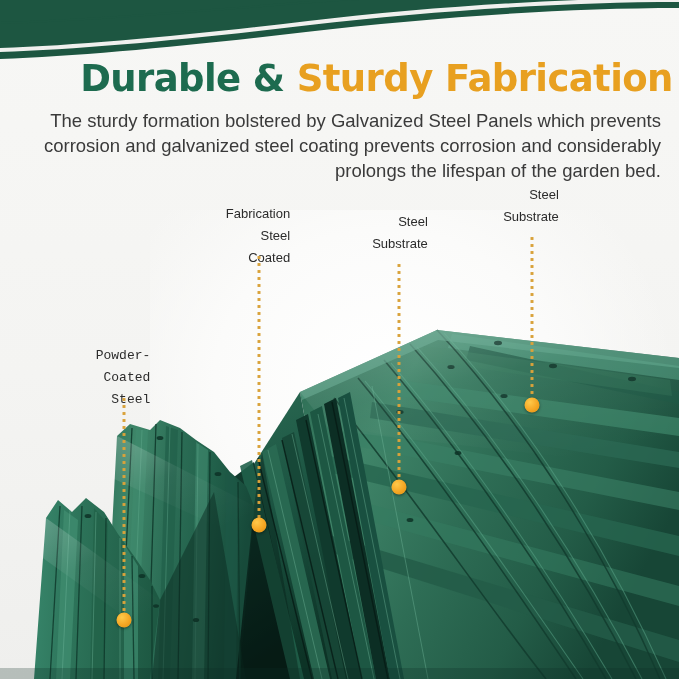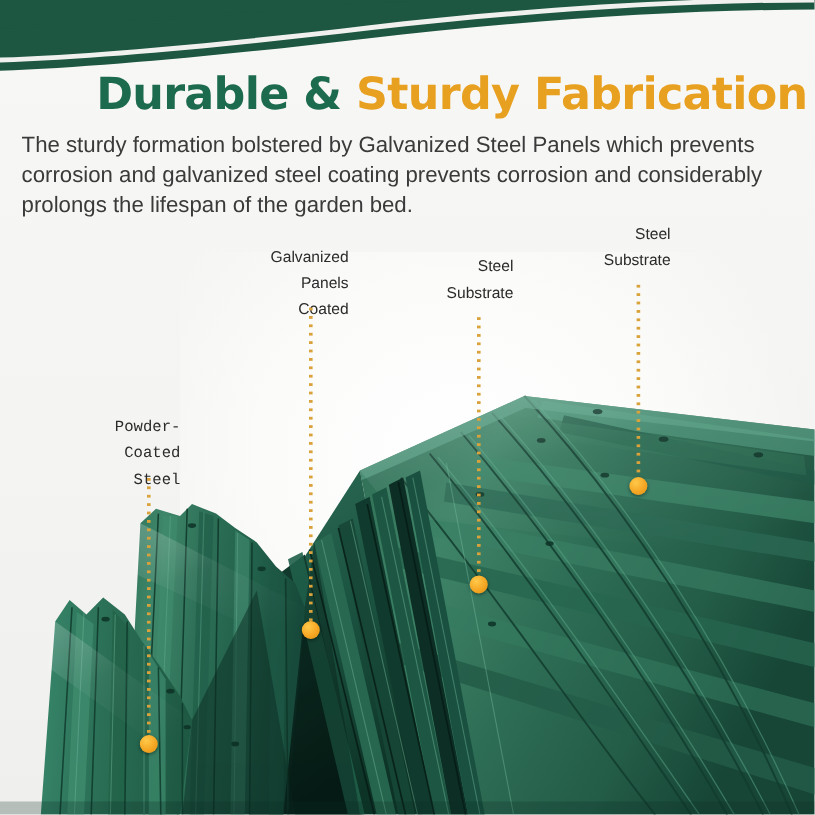--- a/index.html
+++ b/index.html
@@ -22,21 +22,21 @@
     position:absolute;left:0;top:57px;width:679px;text-align:center;
     font-size:37px;font-weight:bold;letter-spacing:-0.6px;
     font-family:"DejaVu Sans", sans-serif;
     white-space:nowrap;
     padding-left:37px;
   }
   .headline .g{color:#1d6b4f;}
   .headline .o{color:#e8a020;}
 
   .subtitle{
-    position:absolute;left:18px;top:108px;width:643px;text-align:left;
+    position:absolute;left:18px;top:108px;width:643px;text-align:right;
     font-size:18.5px;line-height:25px;color:#3a3a3a;font-weight:400;
     font-family:"Liberation Sans", sans-serif;
   }
 
   
   .glow{
     position:absolute;left:150px;top:210px;width:520px;height:430px;
     background:radial-gradient(ellipse at 45% 40%, #ffffff 0%, #fbfbfa 42%, rgba(244,244,242,0) 72%);
     pointer-events:none;
   }
@@ -292,21 +292,21 @@
   <div>
 
     <div class="callout">
       <div class="txt" style="left:123px;top:345px;font-family:Liberation Mono, monospace;">Powder-Coated
 Steel</div>
       <div class="leader" style="left:124px;top:396px;height:220px;"></div>
       <div class="dot shadowed" style="left:124px;top:620px;"></div>
     </div>
 
     <div class="callout">
-      <div class="txt" style="left:258px;top:203px;">Galvanized Panels
+      <div class="txt" style="left:258px;top:203px;">Fabrication Steel
 Coated</div>
       <div class="leader" style="left:259px;top:254px;height:267px;"></div>
       <div class="dot shadowed" style="left:259px;top:525px;"></div>
     </div>
 
     <div class="callout">
       <div class="txt" style="left:400px;top:211px;">Steel
 Substrate</div>
       <div class="leader" style="left:399px;top:262px;height:221px;"></div>
       <div class="dot shadowed" style="left:399px;top:487px;"></div>

